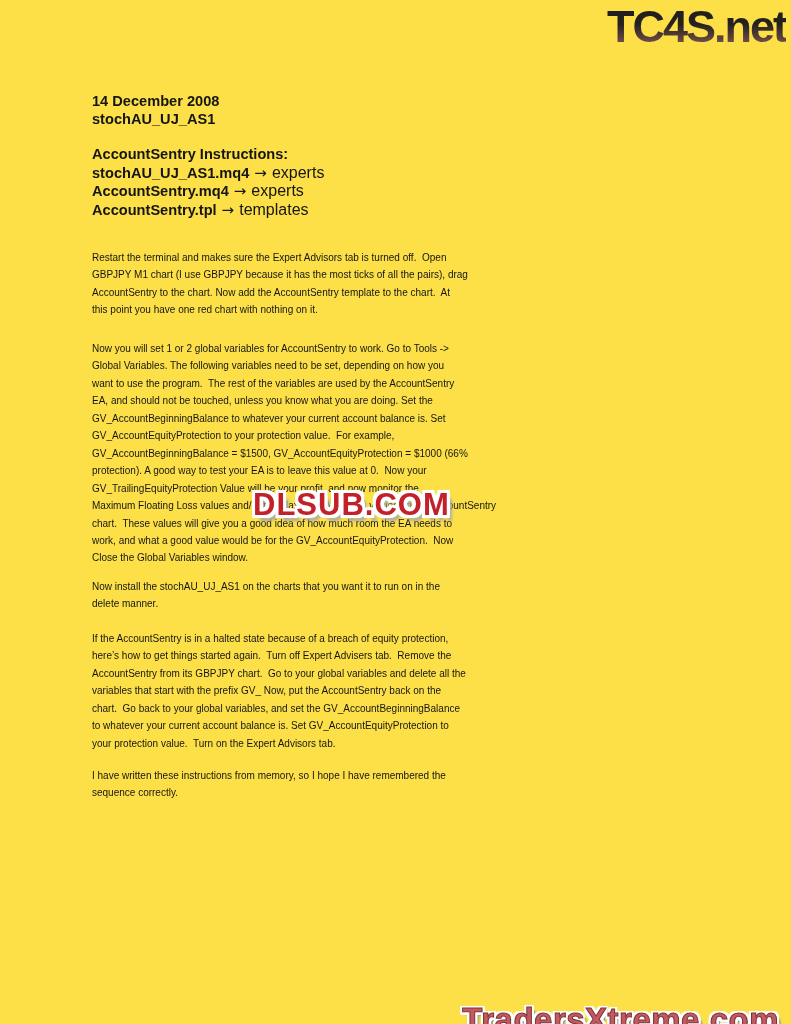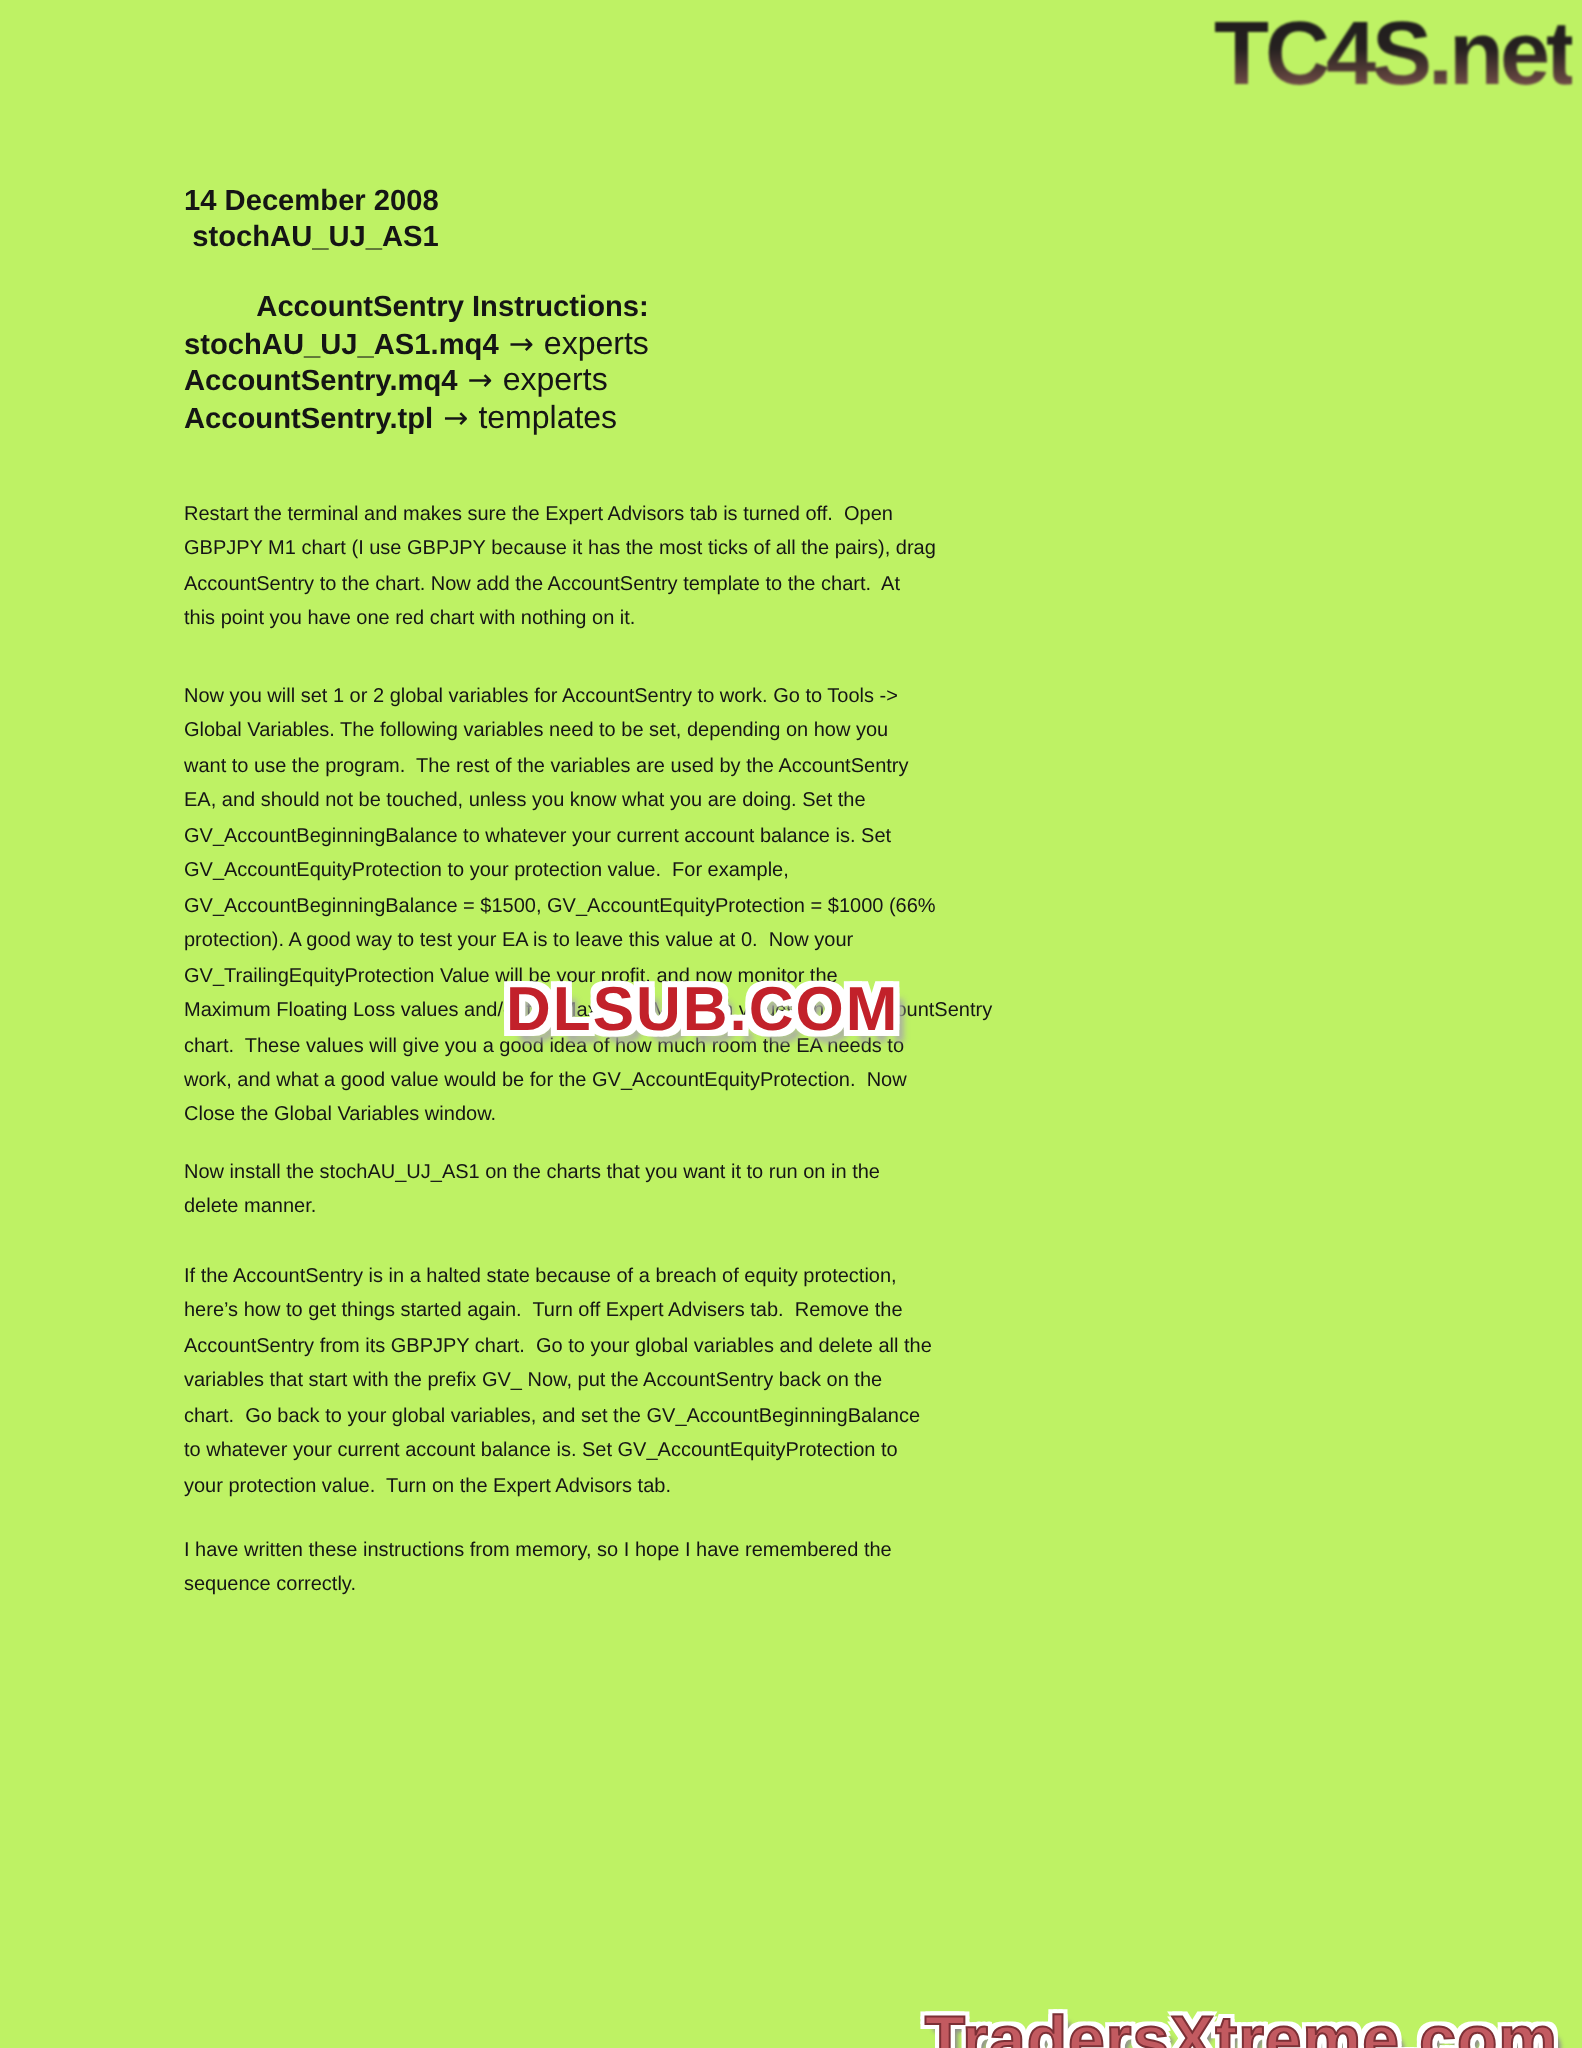--- a/index.html
+++ b/index.html
@@ -1,35 +1,35 @@
 <!DOCTYPE html>
 <html><head>
 <meta charset="utf-8">
 <style>
   html,body{margin:0;padding:0;background:#ffffff;}
   .page{
     position:relative;
     width:791px;height:1024px;
-    background:#bef264;
+    background:#fde047;
     overflow:hidden;
     font-family:"Liberation Sans",sans-serif;
     color:#151515;
   }
   
   .tc4s{
     position:absolute;top:1px;right:5px;
     font-size:45px;font-weight:bold;letter-spacing:-2px;
     background:linear-gradient(180deg,#1c1c1c 0%,#262120 45%,#5e423d 72%,#8e625a 92%,#9a6e65 100%);
     -webkit-background-clip:text;background-clip:text;
     color:transparent;
     filter:blur(0.4px);
   }
   
   .headblock{position:absolute;left:92px;top:93px;line-height:17.6px;}
-  .hline{font-size:14.6px;font-weight:bold;white-space:pre;text-align:right;}
+  .hline{font-size:14.6px;font-weight:bold;white-space:pre;}
   .installblock{position:absolute;left:92px;top:146px;line-height:17.6px;}
   .irow{font-size:14.6px;font-weight:bold;white-space:pre;}
   .irow .arrow{
     font-family:"DejaVu Sans",sans-serif;
     font-weight:normal;font-size:15px;
     margin:0 5px;
   }
   .irow .dest{font-weight:normal;font-size:16px;}
   
   .para{

